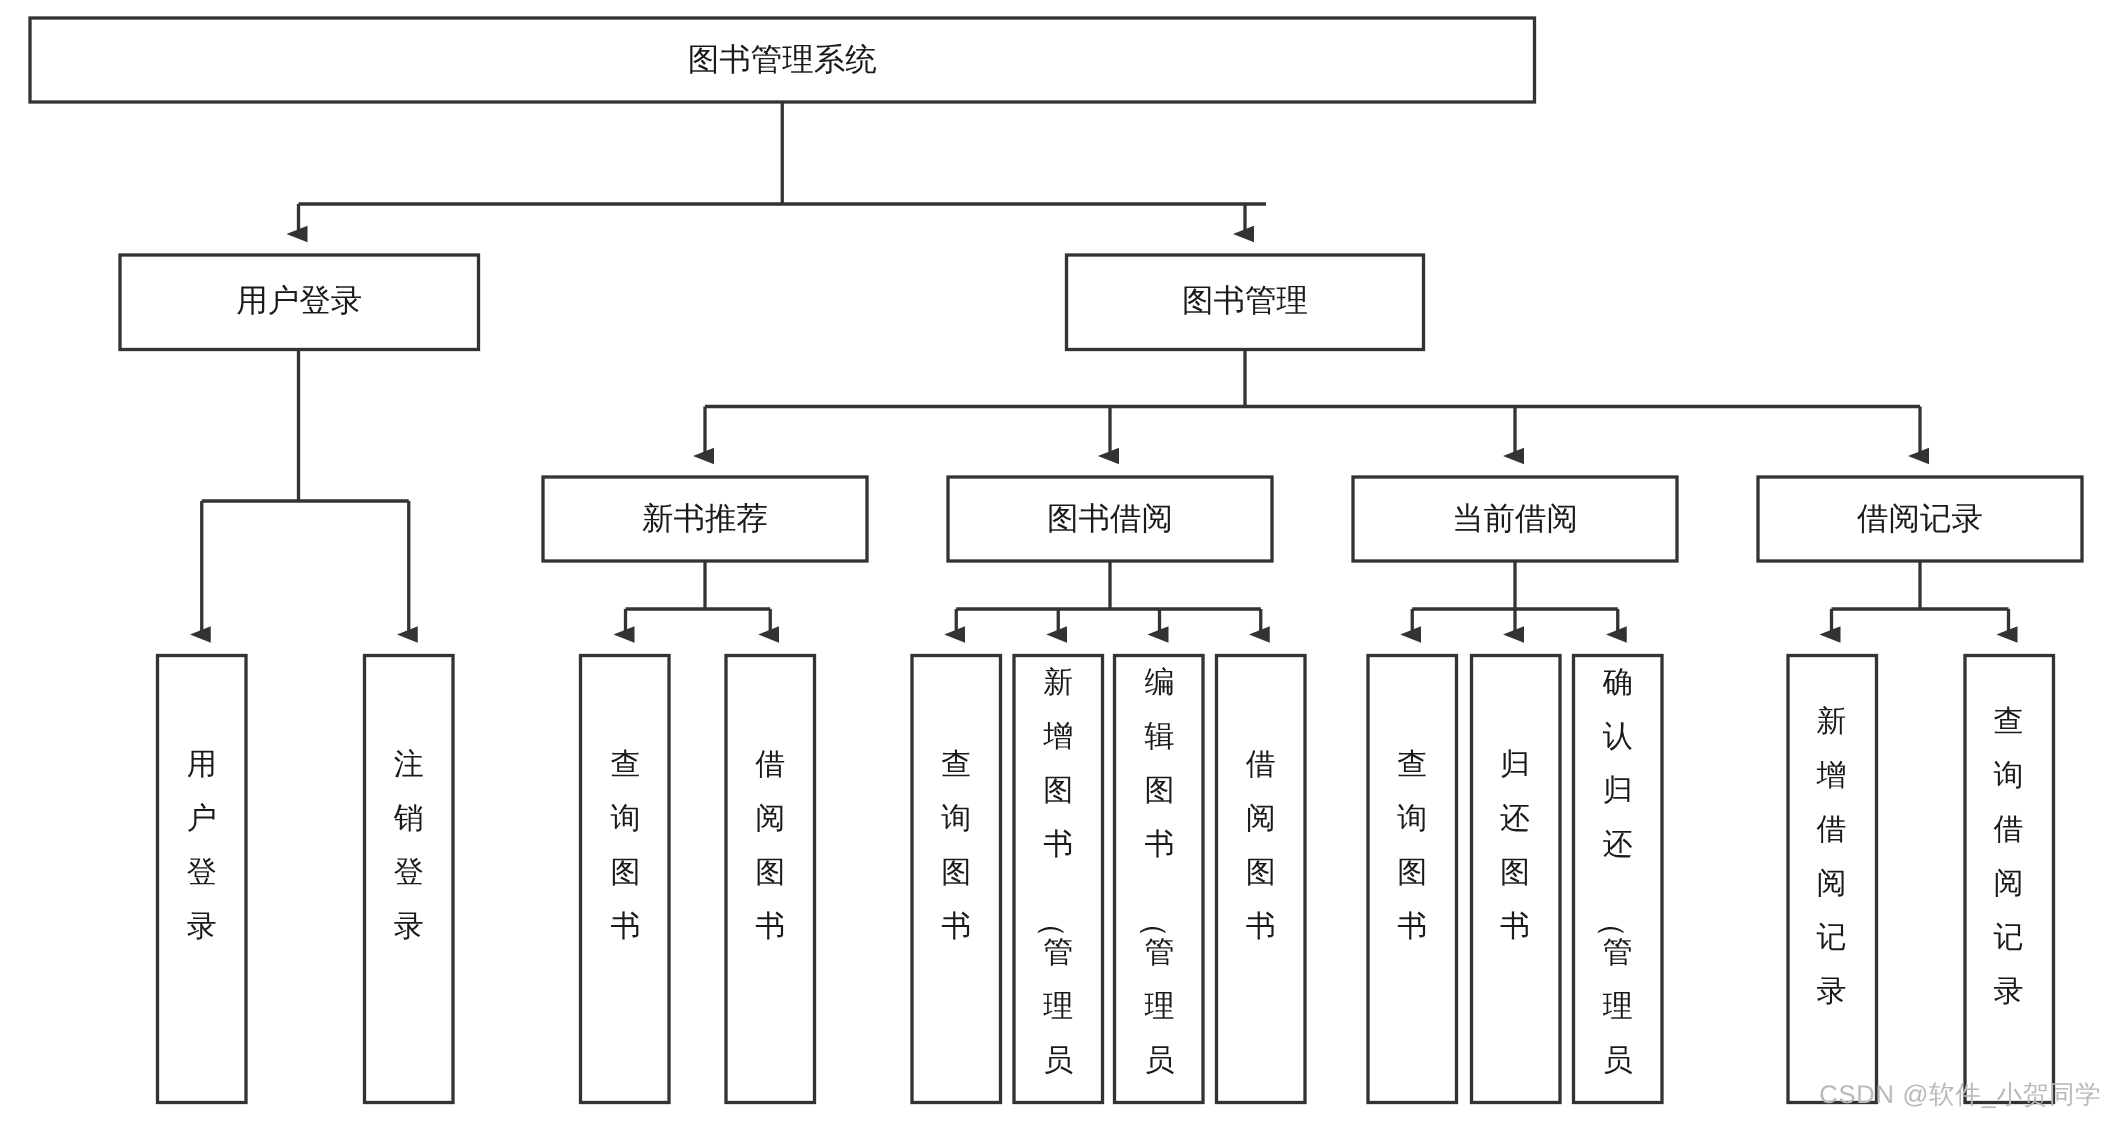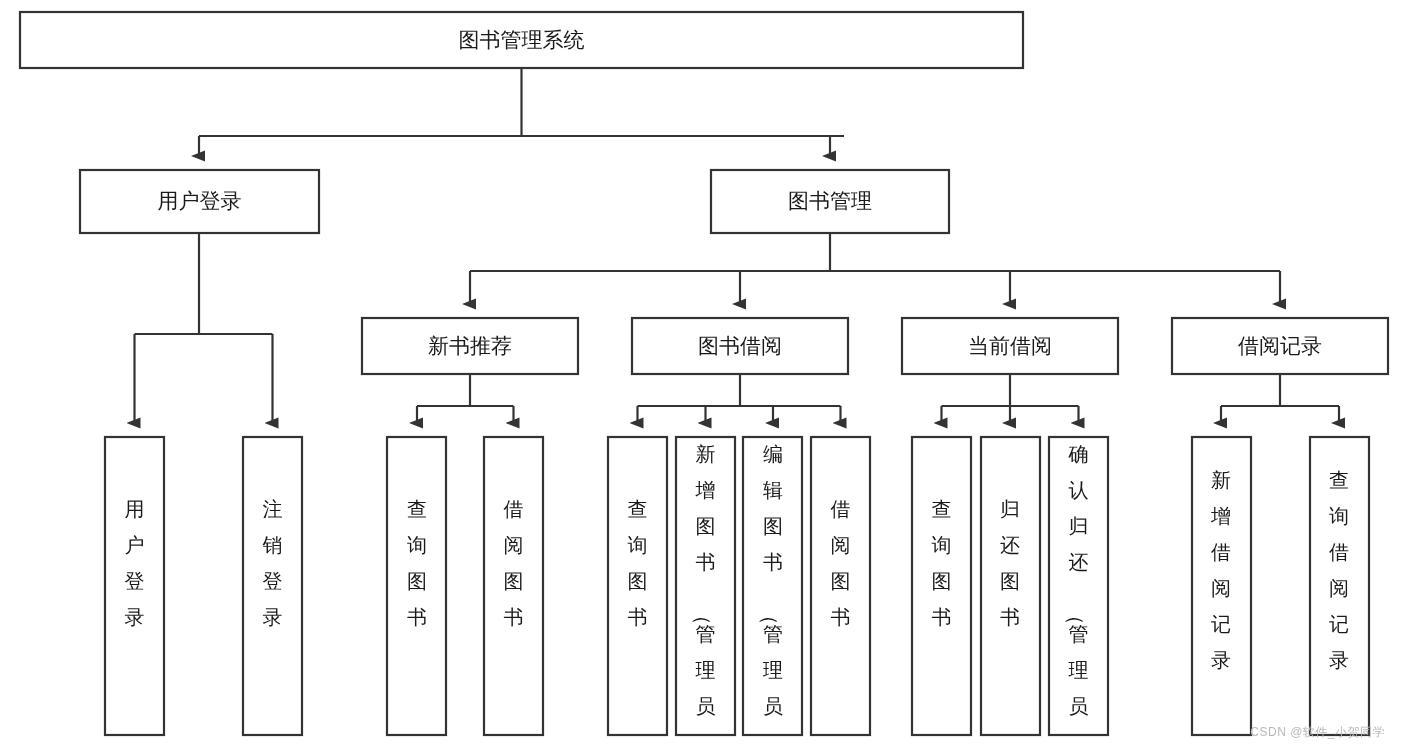--- a/index.html
+++ b/index.html
@@ -41,24 +41,24 @@
     stroke: #333333;
     stroke-width: 2.2;
     fill: none;
   }
   .arrow-head {
     fill: #333333;
     stroke: none;
   }
   .watermark {
     position: absolute;
-    right: 20px;
+    right: 4px;
     bottom: 6px;
     font-family: "Liberation Sans", "DejaVu Sans", sans-serif;
-    font-size: 12px;
+    font-size: 17px;
     color: #b9b9b9;
     white-space: nowrap;
     letter-spacing: 0.5px;
     pointer-events: none;
   }
 </style>
 </head>
 <body>
 
 <svg id="diagram" viewBox="0 0 1405 747" xmlns="http://www.w3.org/2000/svg">

